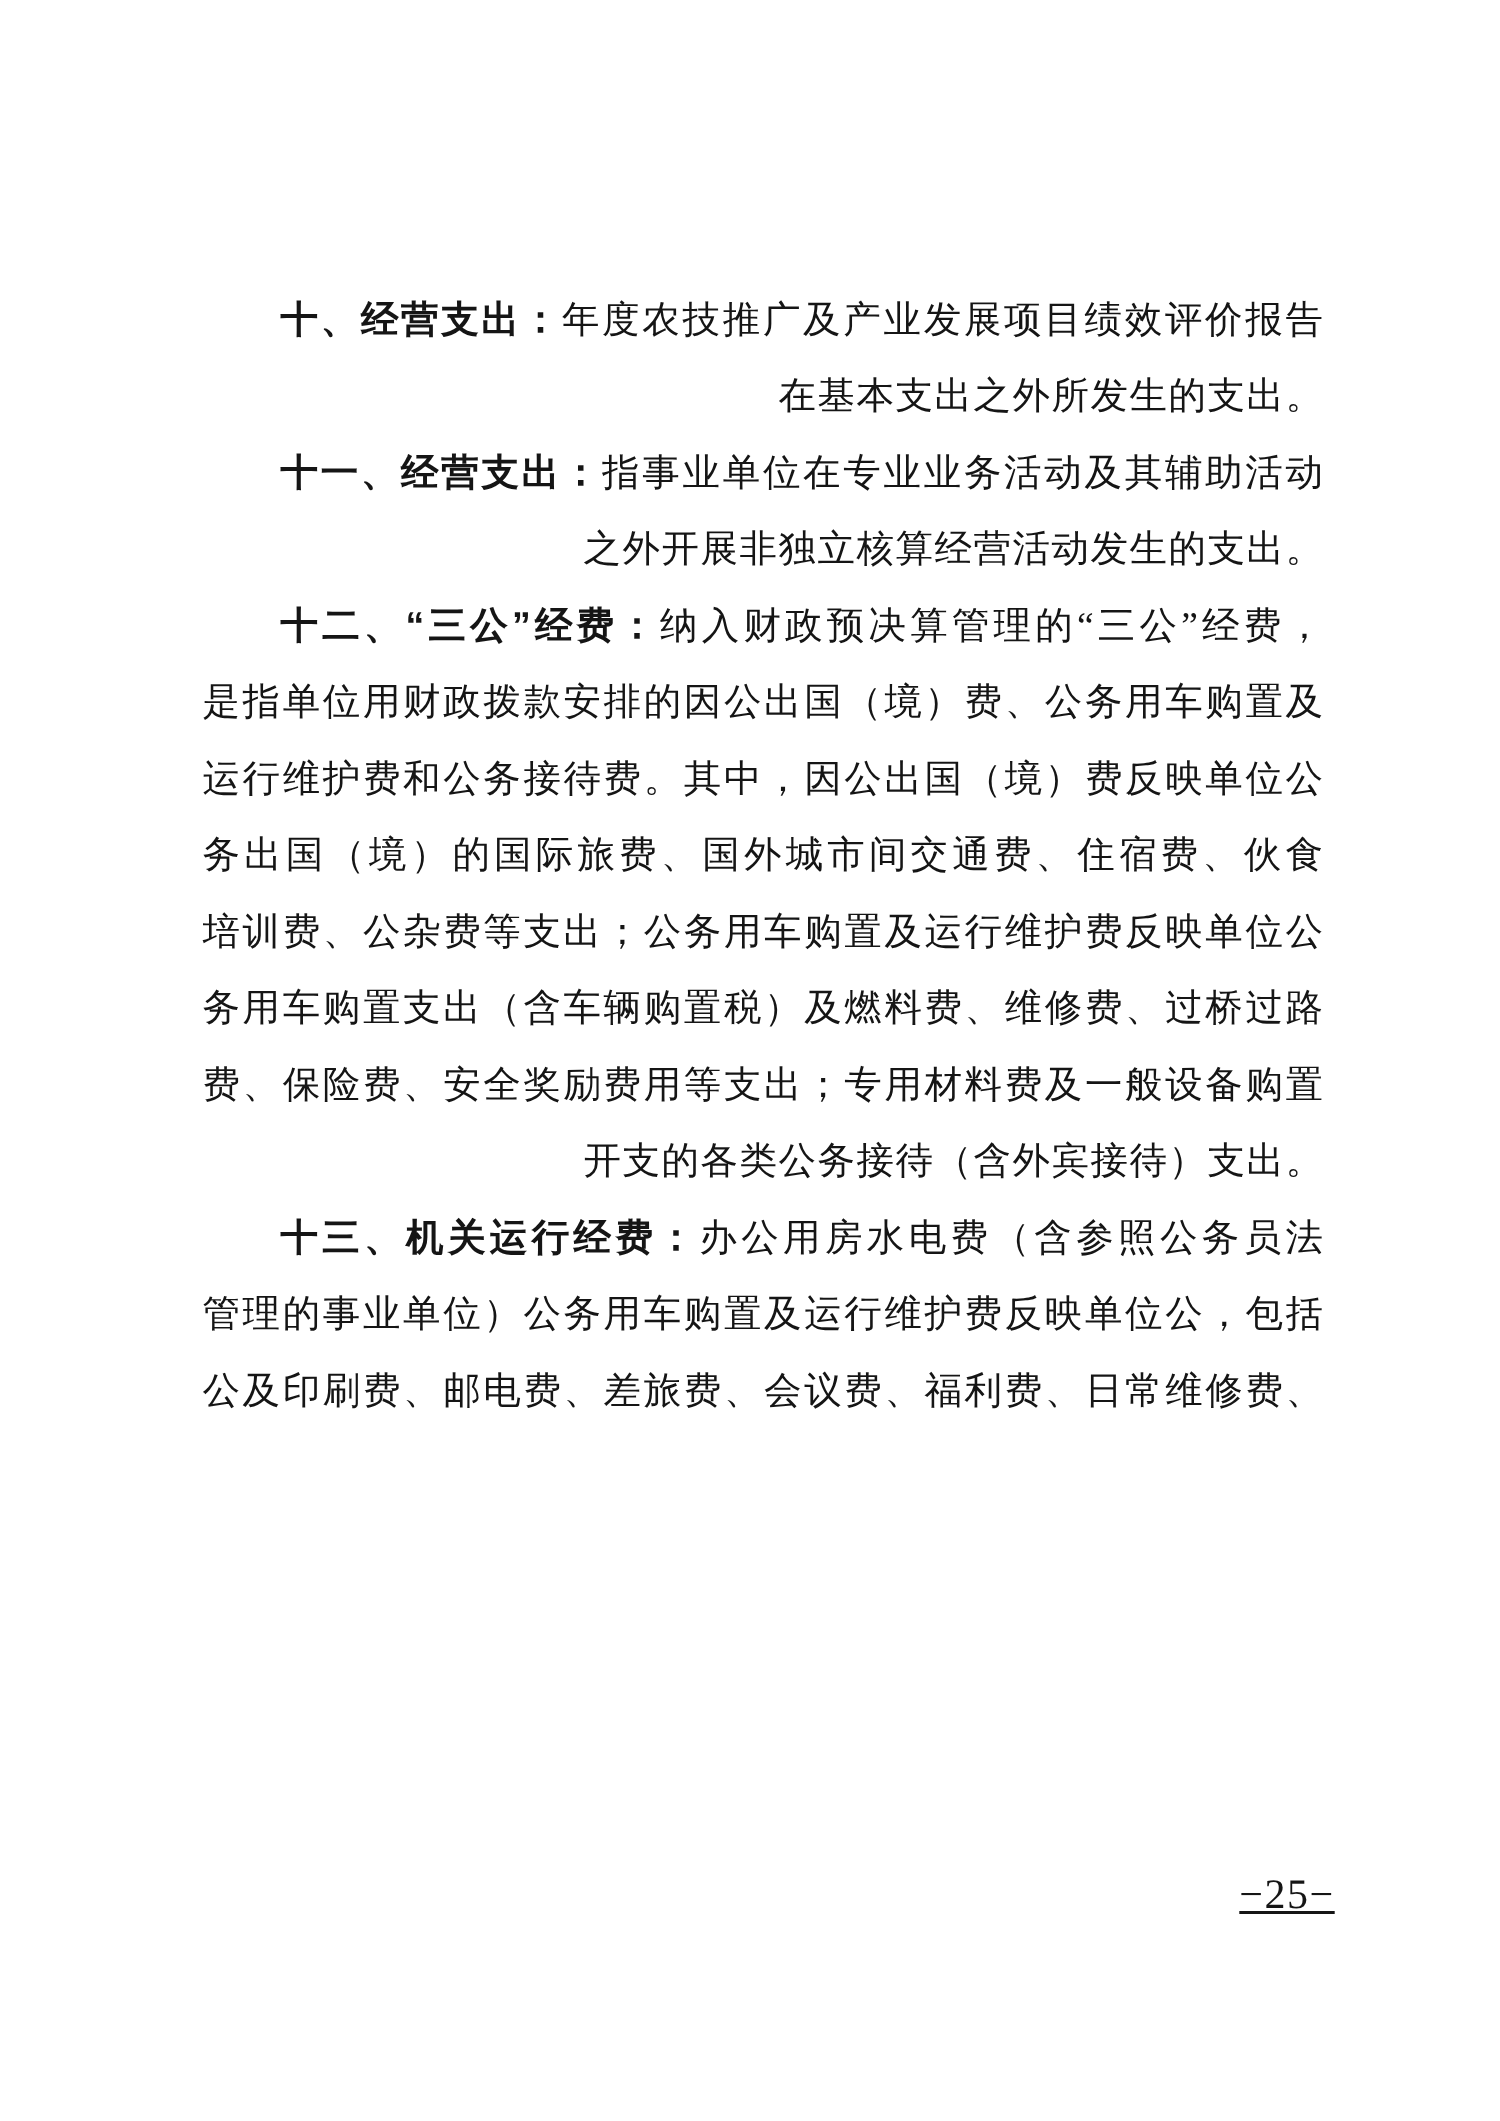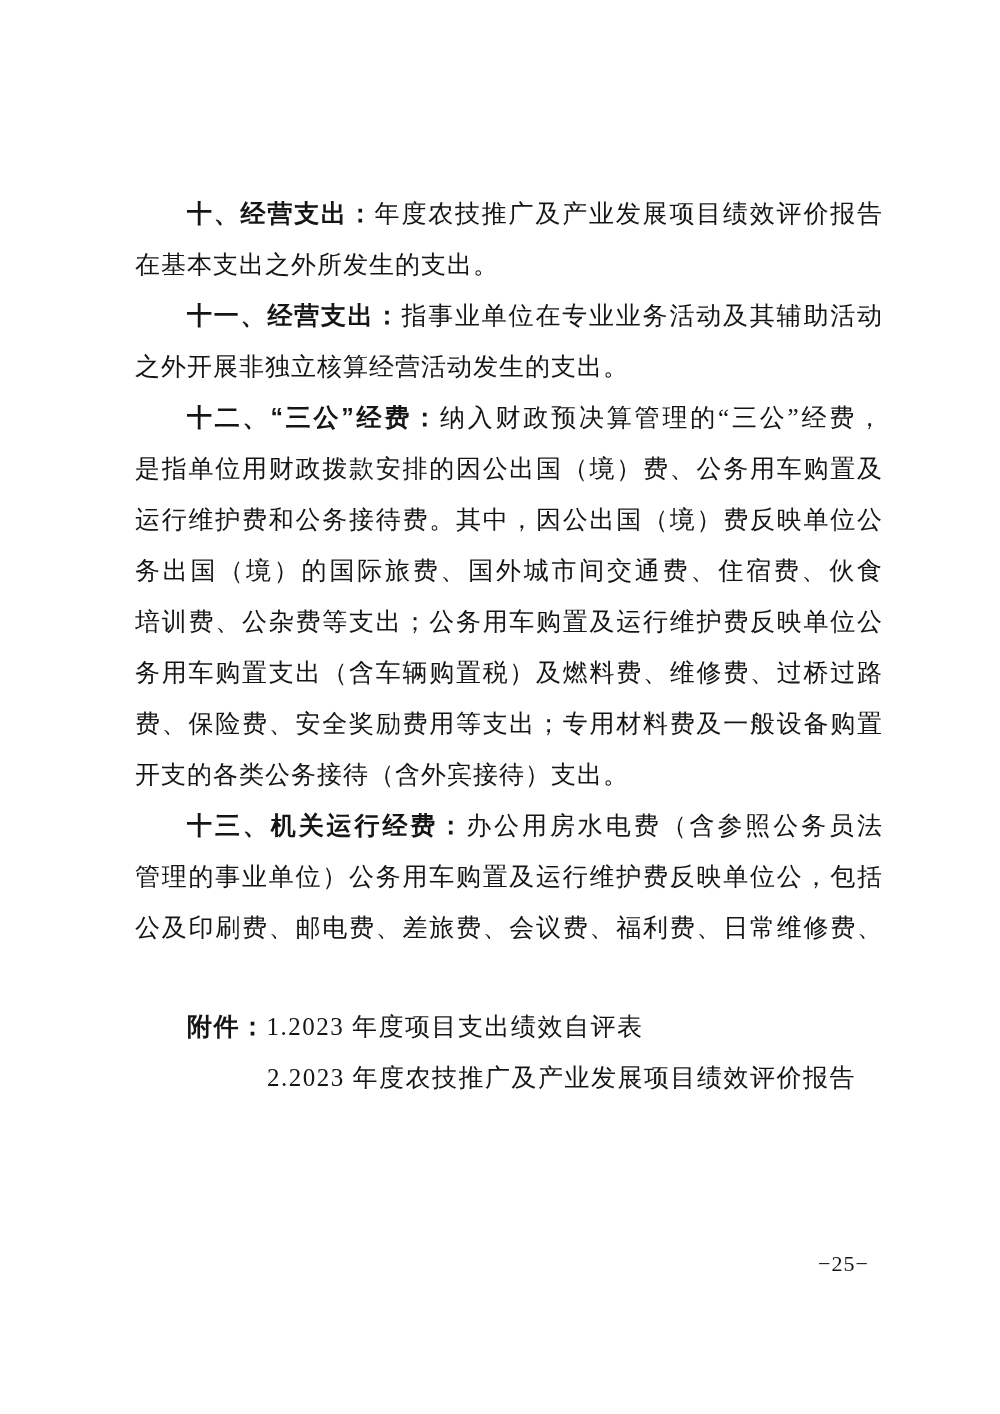--- a/index.html
+++ b/index.html
@@ -22,21 +22,21 @@
     top: 188px;
     width: 748px;
   }
   .line {
     height: 51px;
     line-height: 51px;
     font-size: 25px;
     letter-spacing: 1px;
     overflow: hidden;
     white-space: normal;
-    text-align: left;
+    text-align: right;
   }
   .line.indent {
     text-indent: 52px;
   }
   
   .line.j {
     text-align: justify;
     text-align-last: justify;
   }
   .line.j::after {
@@ -59,25 +59,26 @@
   .attachment-item-2 {
     padding-left: 132px;
   }
   .page-number {
     position: absolute;
     top: 1246px;
     left: 818px;
     width: 80px;
     height: 36px;
     line-height: 36px;
-    font-size: 22px;
+    font-size: 28px;
     letter-spacing: 1px;
-    text-align: left;
+    text-align: center;
     font-family: "Liberation Serif", "DejaVu Serif", serif;
     color: #151515;
+    text-decoration: underline;
   }
 </style>
 </head>
 <body>
 
 <div class="page">
 
   <div class="doc-body">
     <div id="paragraphs">
         <div>
@@ -98,25 +99,17 @@
           <div class="line j"><span>费、保险费、安全奖励费用等支出；专用材料费及一般设备购置费</span></div>
           <div class="line"><span>开支的各类公务接待（含外宾接待）支出。</span></div>
         </div>
         <div>
           <div class="line j indent"><span class="lead">十三、机关运行经费：</span><span>办公用房水电费（含参照公务员法</span></div>
           <div class="line j"><span>管理的事业单位）公务用车购置及运行维护费反映单位公，包括办</span></div>
           <div class="line j"><span>公及印刷费、邮电费、差旅费、会议费、福利费、日常维修费、</span></div>
         </div>
       </div>
 
-    <div class="attachments">
-      <div class="line indent">
-        <span class="lead">附件：</span><span>1.2023 年度项目支出绩效自评表</span>
-      </div>
-      <div class="line attachment-item-2">
-        <span>2.2023 年度农技推广及产业发展项目绩效评价报告</span>
-      </div>
-    </div>
   </div>
 
   <div class="page-number">−25−</div>
 
 </div>
 
 </body></html>

